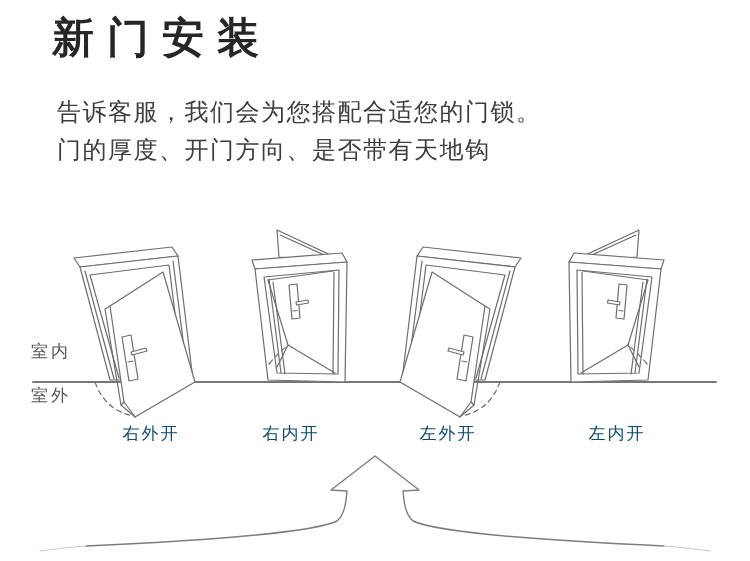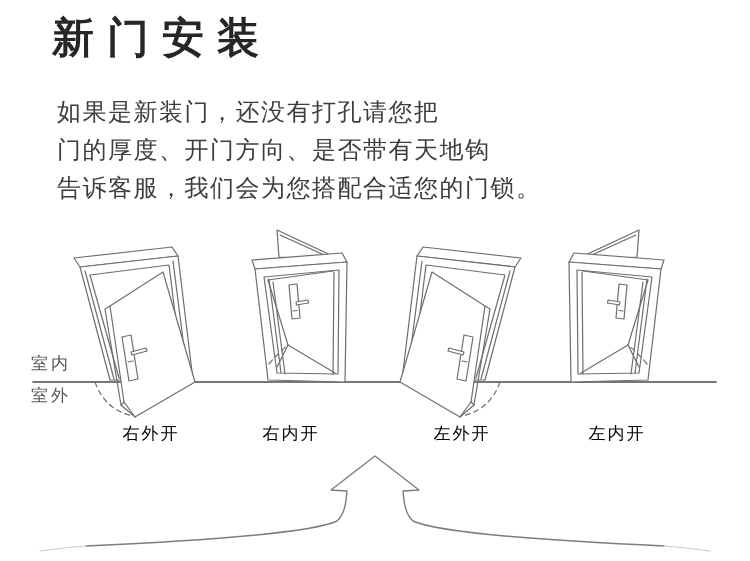--- a/index.html
+++ b/index.html
@@ -13,39 +13,38 @@
   }
   .desc{
     position:absolute;left:57px;top:93px;
     font-size:24px;line-height:38px;letter-spacing:1.5px;color:#3d3d3d;
   }
   .desc p{margin:0;white-space:nowrap;}
   .art{position:absolute;left:0;top:0;}
   .side-label{
     position:absolute;left:31px;font-size:17px;letter-spacing:3px;color:#555555;white-space:nowrap;
   }
-  .indoor{top:352px;}
+  .indoor{top:340px;}
   .outdoor{top:384px;}
   .door-label{
     position:absolute;top:422px;transform:translateX(-50%);
-    font-size:17px;letter-spacing:2px;color:#000000;white-space:nowrap;text-align:center;
+    font-size:17px;letter-spacing:2px;color:#0c4a6e;white-space:nowrap;text-align:center;
   }
-  .dl1{left:151px;} .dl2{left:291px;} .dl3{left:462px;} .dl4{left:617px;font-family:Liberation Serif, serif;}
+  .dl1{left:151px;} .dl2{left:291px;} .dl3{left:448px;} .dl4{left:617px;font-family:Liberation Serif, serif;}
 </style>
 </head>
 <body>
 
 <div class="stage">
 
   <h1 class="title">新门安装</h1>
 
   <div class="desc">
-    <p>如果是新装门，还没有打孔请您把</p>
+    <p>告诉客服，我们会为您搭配合适您的门锁。</p>
     <p>门的厚度、开门方向、是否带有天地钩</p>
-    <p>告诉客服，我们会为您搭配合适您的门锁。</p>
   </div>
 
   <svg class="art" width="750" height="561" viewBox="0 0 750 561" stroke-linecap="round" stroke-linejoin="round">
 
     <defs>
 
       <g id="door-out" fill="none" stroke="#6e6e6e" stroke-width="1.2">
         <path d="M35 140 Q45 168 73 174" stroke-dasharray="5 4"></path>
         <path d="M14 16 L112 5 L118 14 L20 25 Z" fill="#ffffff"></path>
         <path d="M20 25 L118 14 L133 138 L50 138 Z" fill="#ffffff"></path>

